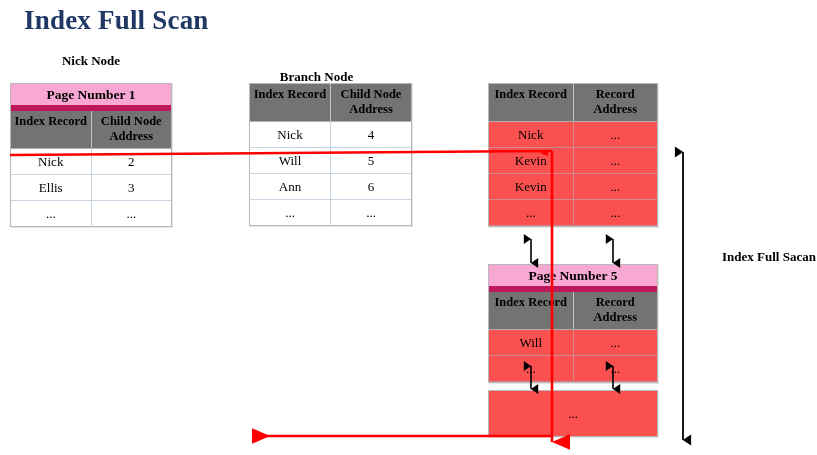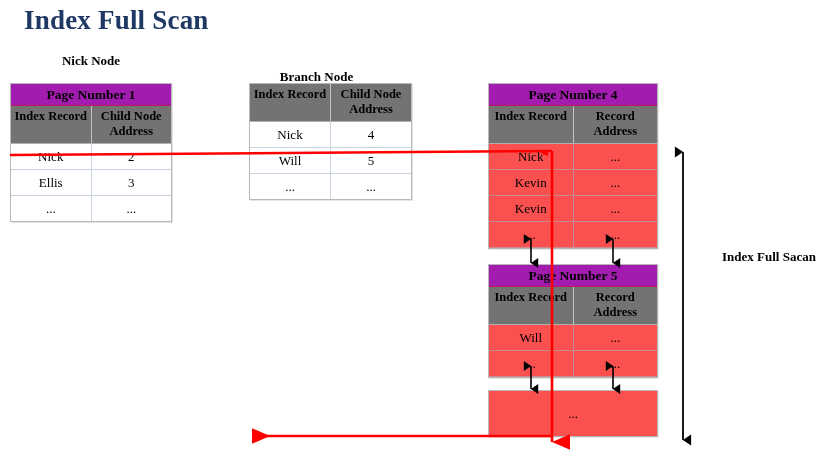--- a/index.html
+++ b/index.html
@@ -35,28 +35,28 @@
 
   
   .node-table{
     position:absolute;
     border:1px solid #b8b8b8;
     box-sizing:border-box;
     background:#ffffff;
     box-shadow:1px 1px 0 rgba(0,0,0,0.10);
   }
   .pg-head{
-    background:#a21caf;
+    background:#f9a8d4;
     color:#000000;
     font-weight:bold;
     font-size:13.5px;
     text-align:center;
     line-height:21px;
     height:21px;
-    border-bottom:1px solid #be185d;
+    border-bottom:6px solid #be185d;
     font-family:"Liberation Serif", serif;
   }
   .col-head{
     display:flex;
     background:#737373;
     border-bottom:1px solid #b0b0b0;
   }
   .col-head div{
     flex:1 1 50%;
     text-align:center;
@@ -159,27 +159,30 @@
     </div>
     <div class="row white">
       <div class="c1">Nick</div>
       <div>4</div>
     </div>
     <div class="row white">
       <div class="c1">Will</div>
       <div>5</div>
     </div>
     <div class="row white">
+      <div class="c1">Ann</div>
+      <div>6</div>
+    </div>
+    <div class="row white">
       <div class="c1">...</div>
       <div>...</div>
     </div>
   </div>
 
   <div class="node-table" style="left:488px;top:83px;width:170px;">
-    <div class="pg-head">Page Number 4</div>
     <div class="col-head">
       <div class="c1">Index Record</div>
       <div>Record Address</div>
     </div>
     <div class="row red">
       <div class="c1">Nick</div>
       <div>...</div>
     </div>
     <div class="row red">
       <div class="c1">Kevin</div>

